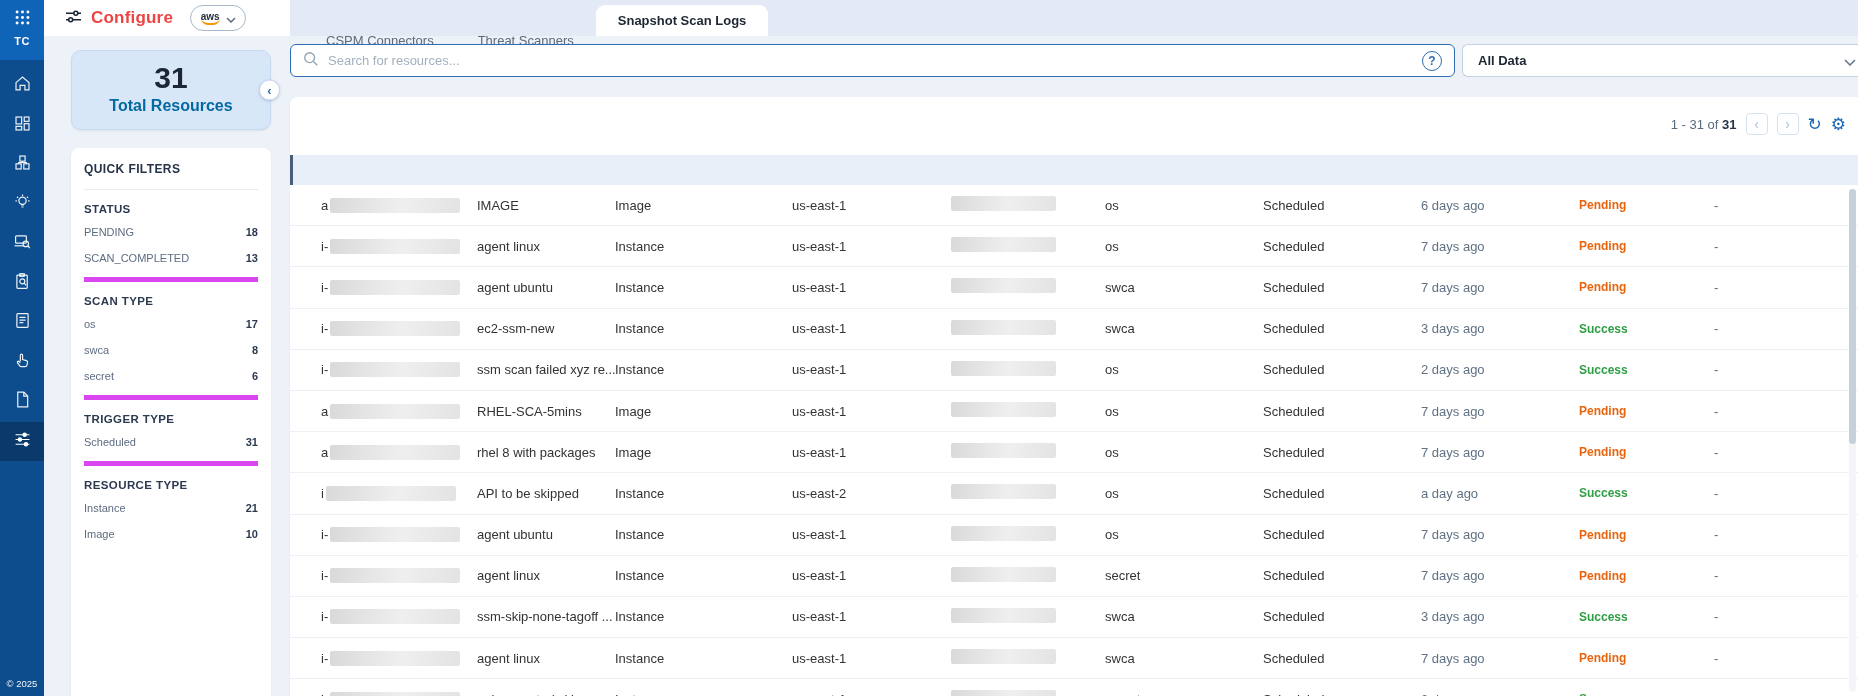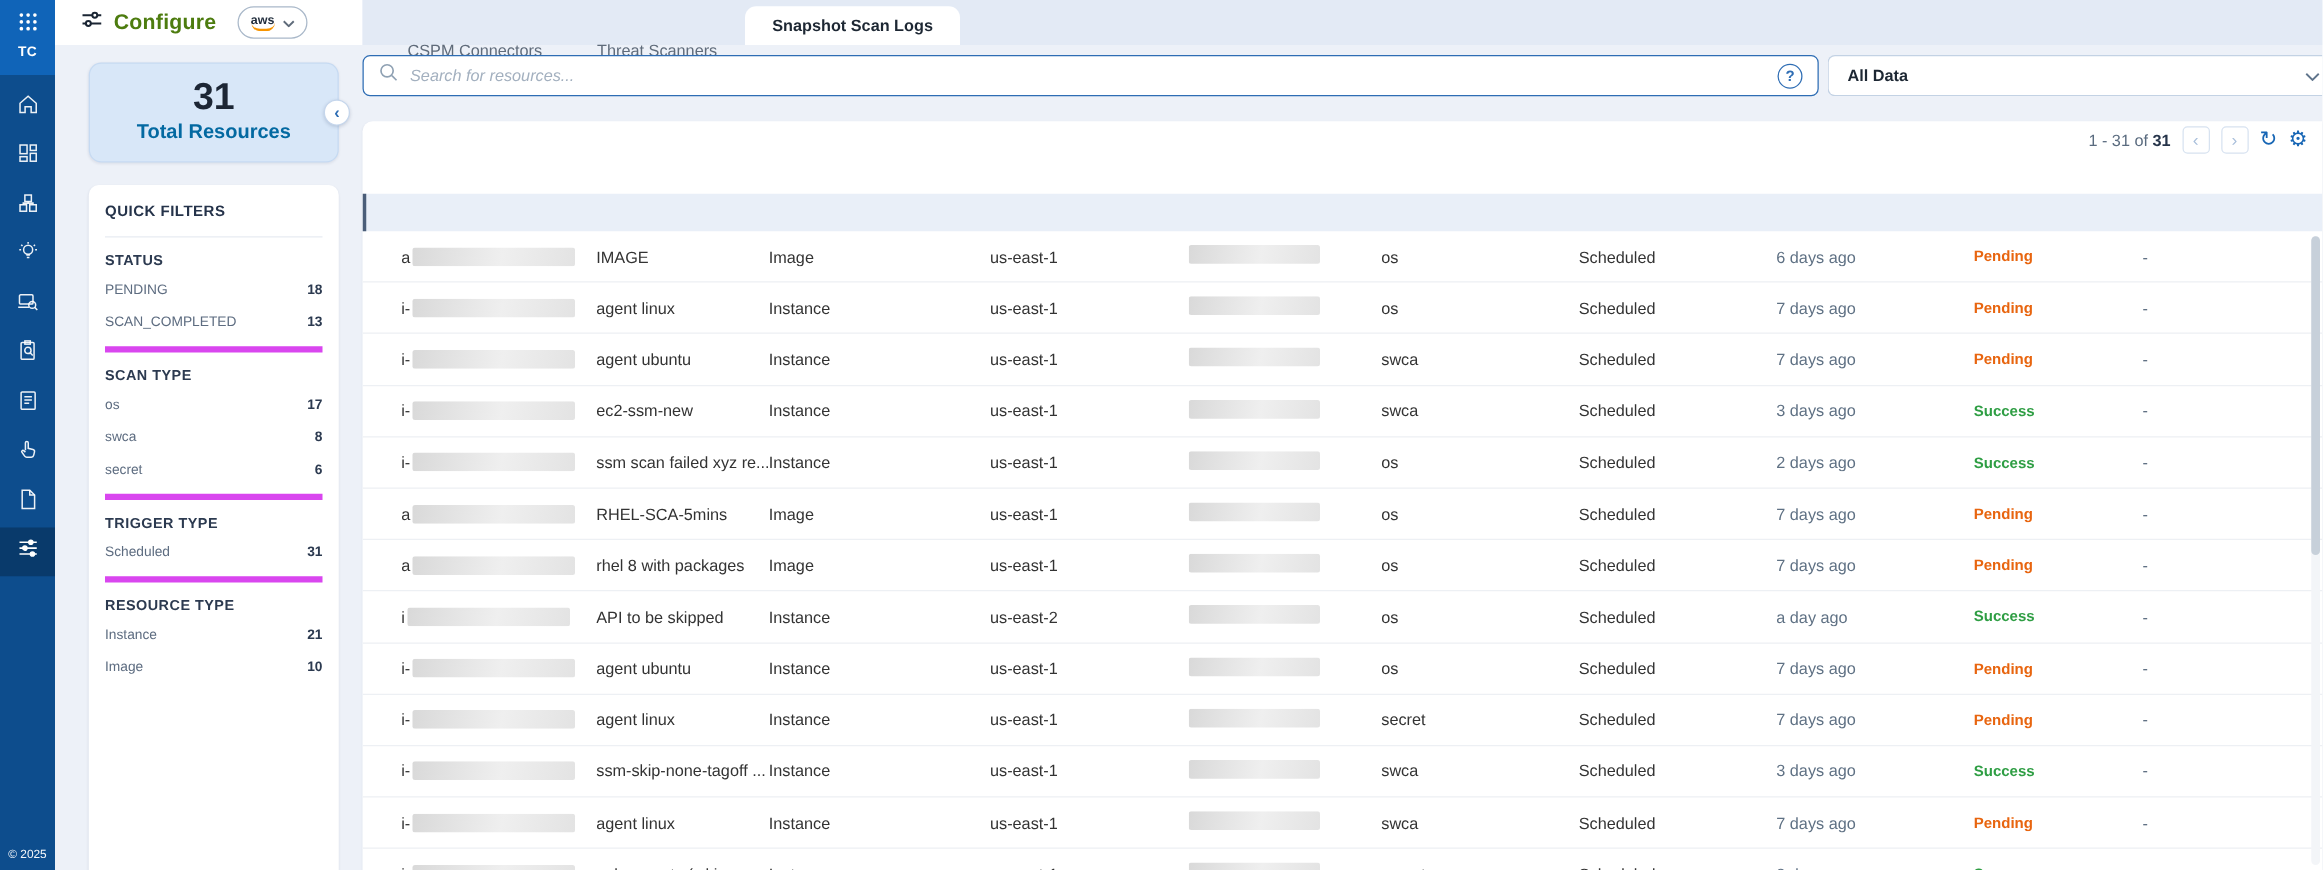--- a/index.html
+++ b/index.html
@@ -13,21 +13,21 @@
   .rail-tc { color:#fff; font-size:11px; font-weight:700; letter-spacing:.3px; }
   .rail-nav { padding-top:6px; display:flex; flex-direction:column; }
   .rail-item { height:39.5px; display:flex; align-items:center; justify-content:center; cursor:pointer; }
   .rail-item.active { background:#093a6b; }
   .rail-foot { position:absolute; bottom:7px; width:100%; text-align:center; color:#fff; font-size:9.5px; opacity:.95; }
 
   
   .main { flex:1; min-width:0; display:flex; flex-direction:column; }
   .topbar { height:36px; display:flex; flex-shrink:0; }
   .topbar-left { width:246px; flex-shrink:0; background:#fff; display:flex; align-items:center; gap:9px; padding-left:21px; }
-  .page-title { font-size:17px; font-weight:700; color:#4d7c0f; letter-spacing:.2px; }
+  .page-title { font-size:17px; font-weight:700; color:#ef4444; letter-spacing:.2px; }
   .provider-pill { margin-left:8px; width:56px; height:26px; border:1px solid #a9b8c9; border-radius:14px; background:#fff; display:flex; align-items:center; justify-content:center; gap:6px; cursor:pointer; }
   .aws-word { font-size:10px; font-weight:700; color:#232f3e; line-height:1; border-bottom:2px solid #f79400; border-radius:0 0 7px 7px; padding-bottom:1px; }
   .tabs { flex:1; background:#e3eaf5; display:flex; align-items:stretch; padding-left:14px; }
   .tab { padding:0 22px; display:flex; align-items:center; font-size:13px; color:#5f6b7a; cursor:pointer;margin-top:40px; }
   .tab.active { background:#fff; border-radius:9px 9px 0 0; color:#1d2733; font-weight:700; margin-top:5px; }
 
   
   .content { flex:1; min-height:0; display:flex; padding-left:27px; gap:19px; }
   .left-col { width:200px; flex-shrink:0; padding-top:14px; }
 
@@ -42,28 +42,28 @@
   .f-group:last-child { border-bottom:none; }
   .f-group-title { font-size:11.5px; font-weight:700; color:#2c3a50; letter-spacing:.4px; margin-bottom:4px; }
   .f-item { display:flex; justify-content:space-between; align-items:center; padding:7px 0; cursor:pointer; }
   .f-label { font-size:11px; color:#5d6c80; }
   .f-count { font-size:11px; font-weight:700; color:#2c3a50; }
 
   
   .right-col { flex:1; min-width:0; display:flex; flex-direction:column; padding-top:8px; }
   .search-row { display:flex; height:33px; flex-shrink:0; }
   .search-box { flex:1; background:#fff; border:1.5px solid #2e6db4; border-radius:6px; display:flex; align-items:center; padding:0 12px; gap:9px; }
-  .search-input { flex:1; border:none; outline:none; font-size:13px; color:#a21caf; font-family:"Liberation Sans", sans-serif; background:transparent;font-style:italic; }
+  .search-input { flex:1; border:none; outline:none; font-size:13px; color:#a21caf; font-family:"Liberation Sans", sans-serif; background:transparent; }
   .search-input::placeholder { color:#a3b0bf; }
   .help-btn { width:20px; height:20px; border:1.5px solid #2e6db4; border-radius:50%; color:#2e6db4; font-size:12px; font-weight:700; display:flex; align-items:center; justify-content:center; cursor:pointer; flex-shrink:0; }
   .scope-box { width:396px; margin-left:7px; background:#fff; border:1px solid #c3d2e4; border-radius:6px 0 0 6px; border-right:none; display:flex; align-items:center; justify-content:space-between; padding:0 2px 0 15px; cursor:pointer; }
   .scope-label { font-size:13px; font-weight:700; color:#1d2733; }
 
   .table-card { flex:1; margin-top:20px; background:#fff; border-radius:8px 0 0 0; position:relative; overflow:hidden; box-shadow:0 1px 2px rgba(20,40,80,.06); }
-  .pagination { position:absolute; top:4px; right:12px; display:flex; align-items:center; gap:9px; font-size:13px; color:#5a6b7f; }
+  .pagination { position:absolute; top:16px; right:12px; display:flex; align-items:center; gap:9px; font-size:13px; color:#5a6b7f; }
   .pg-total { font-weight:700; color:#26344a; }
   .pg-btn { width:22px; height:22px; border:1px solid #d7e2f0; border-radius:4px; background:#fff; color:#a9bfdb; font-size:14px; display:flex; align-items:center; justify-content:center; cursor:pointer; }
   .icon-btn { color:#1766b5; font-size:17px; line-height:1; cursor:pointer; background:none; border:none; font-family:"DejaVu Sans", sans-serif; }
 
   .grid-cols { display:grid; grid-template-columns:156px 138px 177px 159px 154px 158px 158px 158px 135px 1fr; padding-left:31px; align-items:center; }
   .thead { position:absolute; top:58px; left:0; right:0; height:30px; background:#e9eff8; }
   .thead::before { content:''; position:absolute; left:0; top:0; width:3px; height:100%; background:#4a5d78; }
   .th { font-size:11px; color:#44546a; letter-spacing:.2px; white-space:nowrap; overflow:hidden; }
   .tbody { position:absolute; top:88px; left:0; right:0; bottom:0; overflow:hidden; }
   .tr { height:41.2px; border-bottom:1px solid #edf0f4; font-size:13px; color:#333; cursor:pointer; }

